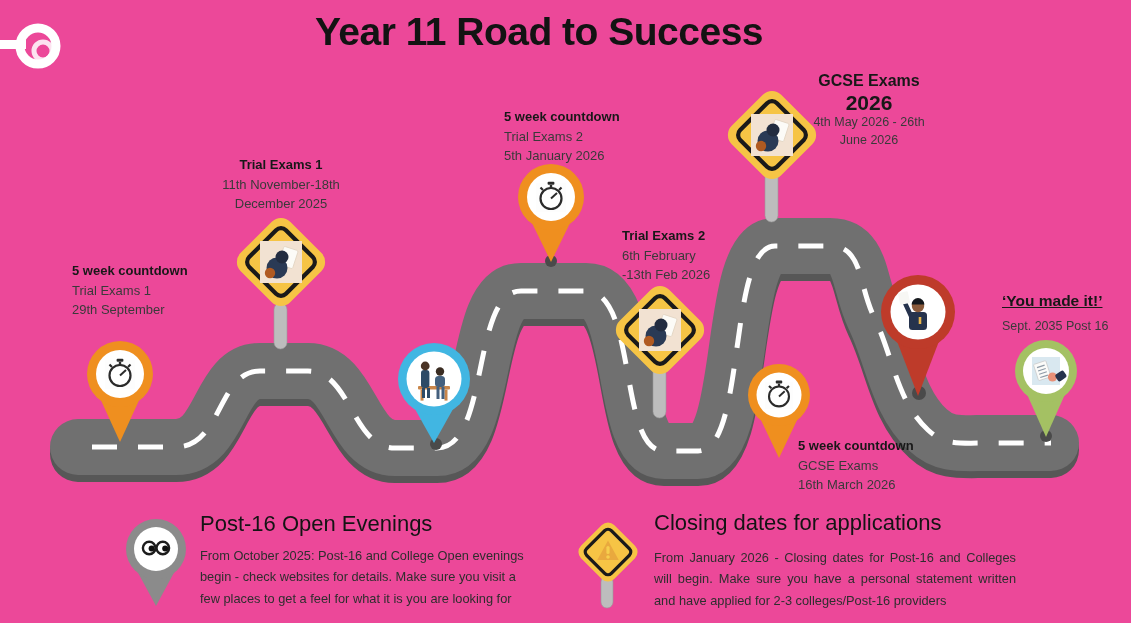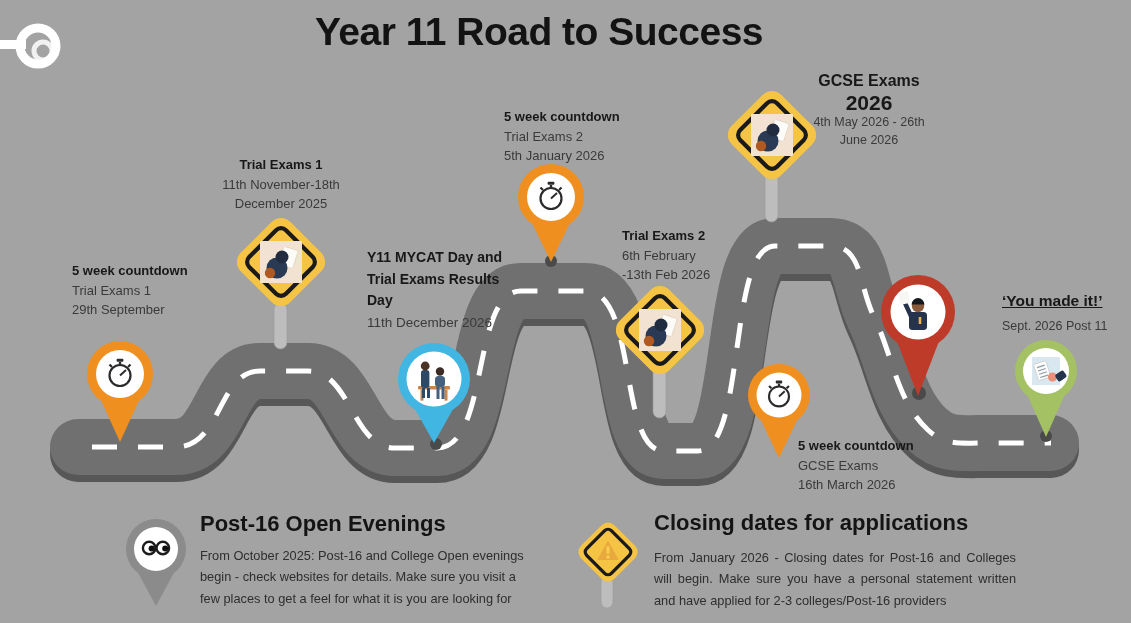--- a/index.html
+++ b/index.html
@@ -20,28 +20,28 @@
   .ml{position:absolute;color:#3a3a3a;font-size:13px;line-height:19.5px;white-space:nowrap;}
   .ml .b{font-weight:bold;color:#181818;}
   .ml-center{text-align:center;}
   .mycat{font-size:13.5px;line-height:21.5px;}
   .mycat .b{font-size:14px;}
   .gcse-block .b{font-size:16px;line-height:21px;}
   .gcse-block .b2{font-size:21px;line-height:23px;font-weight:bold;color:#181818;}
   .gcse-block .sm{font-size:12.5px;line-height:17.5px;}
   .made-it .b{font-size:15.5px;text-decoration:underline;}
   .made-it .sm{font-size:12.5px;padding-top:6px;}
-  .foot-head{position:absolute;font-size:22px;font-weight:bold;color:#141414;white-space:nowrap;}
+  .foot-head{position:absolute;font-size:22px;font-weight:normal;color:#141414;white-space:nowrap;}
   .foot-body{position:absolute;font-size:12.8px;line-height:21.4px;color:#2e2e2e;}
   .just{text-align:justify;}
 </style>
 </head>
 <body>
 
-<div class="stage" style="background: #a3a3a3;">
+<div class="stage" style="background: #ec4899;">
 
   <svg class="scene" width="1131" height="623" viewBox="0 0 1131 623">
 
     <g>
       <rect x="-2" y="40" width="28" height="9" fill="#FFFFFF"></rect>
       <circle cx="38" cy="46" r="18" fill="none" stroke="#FFFFFF" stroke-width="9"></circle>
       <circle cx="43" cy="51" r="9" fill="none" stroke="#FFFFFF" stroke-width="5" opacity="0.85"></circle>
     </g>
 
     <g>
@@ -226,26 +226,20 @@
     <div>Trial Exams 1</div>
     <div>29th September</div>
   </div>
 
   <div class="ml ml-center" style="left:210px;top:155px;width:142px;">
     <div class="b">Trial Exams 1</div>
     <div>11th November-18th</div>
     <div>December 2025</div>
   </div>
 
-  <div class="ml mycat" style="left:367px;top:247px;">
-    <div class="b">Y11 MYCAT Day and</div>
-    <div class="b">Trial Exams Results</div>
-    <div class="b">Day</div>
-    <div>11th December 2026</div>
-  </div>
 
   <div class="ml" style="left:504px;top:107px;">
     <div class="b">5 week countdown</div>
     <div>Trial Exams 2</div>
     <div>5th January 2026</div>
   </div>
 
   <div class="ml" style="left:622px;top:226px;">
     <div class="b">Trial Exams 2</div>
     <div>6th February</div>
@@ -261,21 +255,21 @@
 
   <div class="ml" style="left:798px;top:436px;">
     <div class="b">5 week countdown</div>
     <div>GCSE Exams</div>
     <div>16th March 2026</div>
   </div>
 
 
   <div class="ml made-it" style="left:1002px;top:291px;">
     <div class="b">‘You made it!’</div>
-    <div class="sm">Sept. 2026 Post 11</div>
+    <div class="sm">Sept. 2035 Post 16</div>
   </div>
 
   <div class="foot-head" style="left:200px;top:511px;">Post-16 Open Evenings</div>
   <div class="foot-body" style="left:200px;top:545px;width:333px;">From October 2025: Post-16 and College Open evenings begin - check websites for details. Make sure you visit a few places to get a feel for what it is you are looking for</div>
 
   <div class="foot-head" style="left:654px;top:510px;">Closing dates for applications</div>
   <div class="foot-body just" style="left:654px;top:547px;width:362px;">From January 2026 - Closing dates for Post-16 and Colleges will begin. Make sure you have a personal statement written and have applied for 2-3 colleges/Post-16 providers</div>
 
 </div>
 

